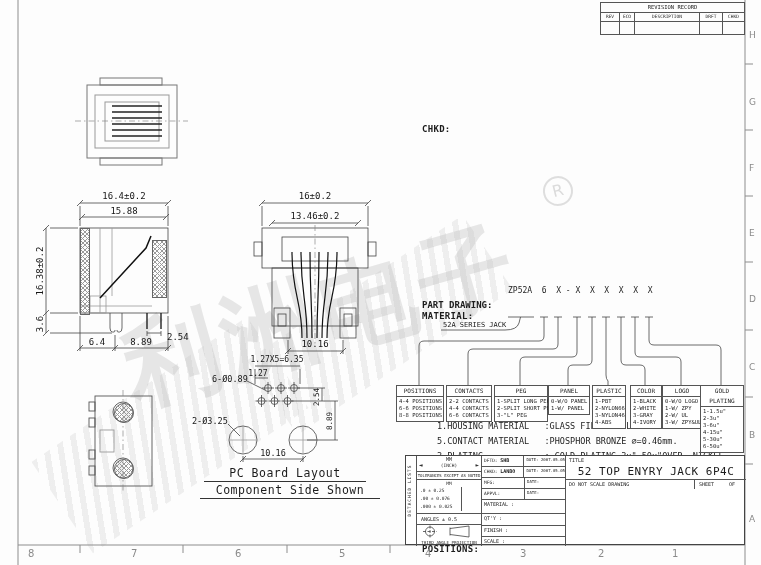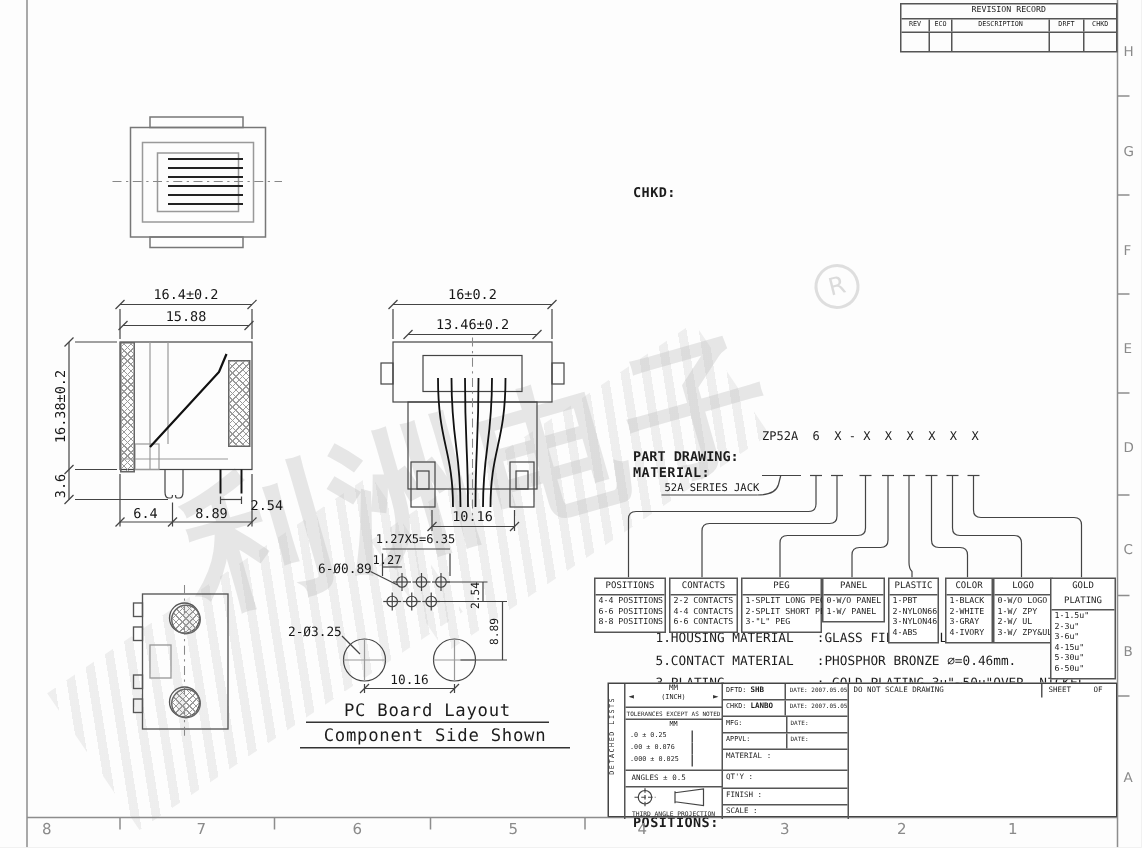--- a/index.html
+++ b/index.html
@@ -500,20 +500,24 @@
           <div class="lv"><span>APPVL:</span> <b></b></div>
           <div class="dv"><span>DATE:</span> <span></span></div>
         </div>
         </div>
       <div class="adm-block" style="height:14px;">MATERIAL :</div>
       <div class="adm-block" style="height:12px;">QT'Y :</div>
       <div class="adm-block" style="height:11px;">FINISH :</div>
       <div class="adm-block" style="height:9px;border-bottom:none;">SCALE :</div>
     </div>
     <div class="cell tb-right">
+      <div class="tb-title">
+        <div class="lbl">TITLE</div>
+        <div class="val">52 TOP ENYRY JACK 6P4C</div>
+      </div>
       <div class="tb-footer">
         <div class="dns">DO NOT SCALE DRAWING</div>
         <div class="sh">SHEET</div>
         <div class="of">OF</div>
       </div>
     </div>
   </div>
 
   <div>
 

